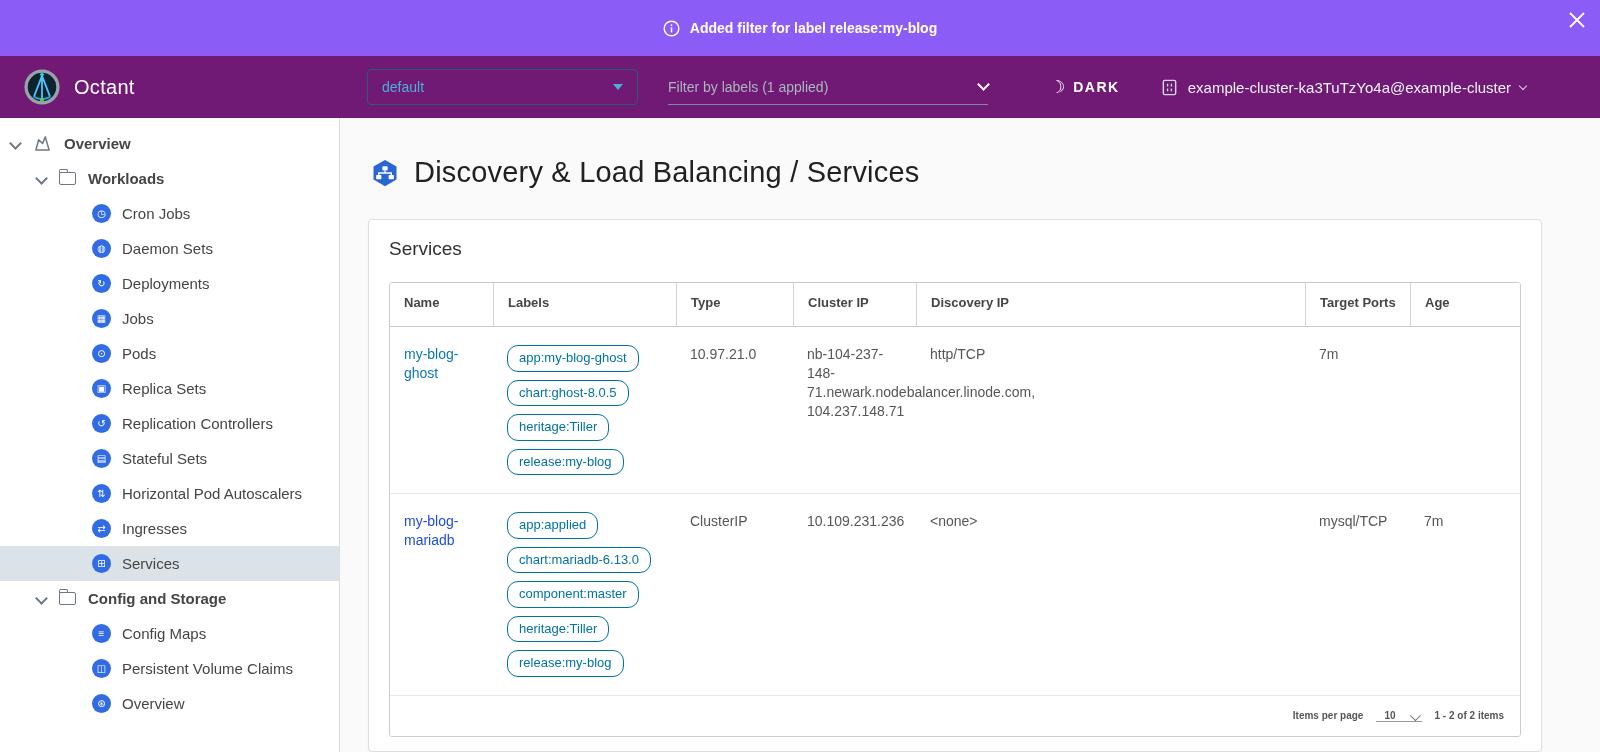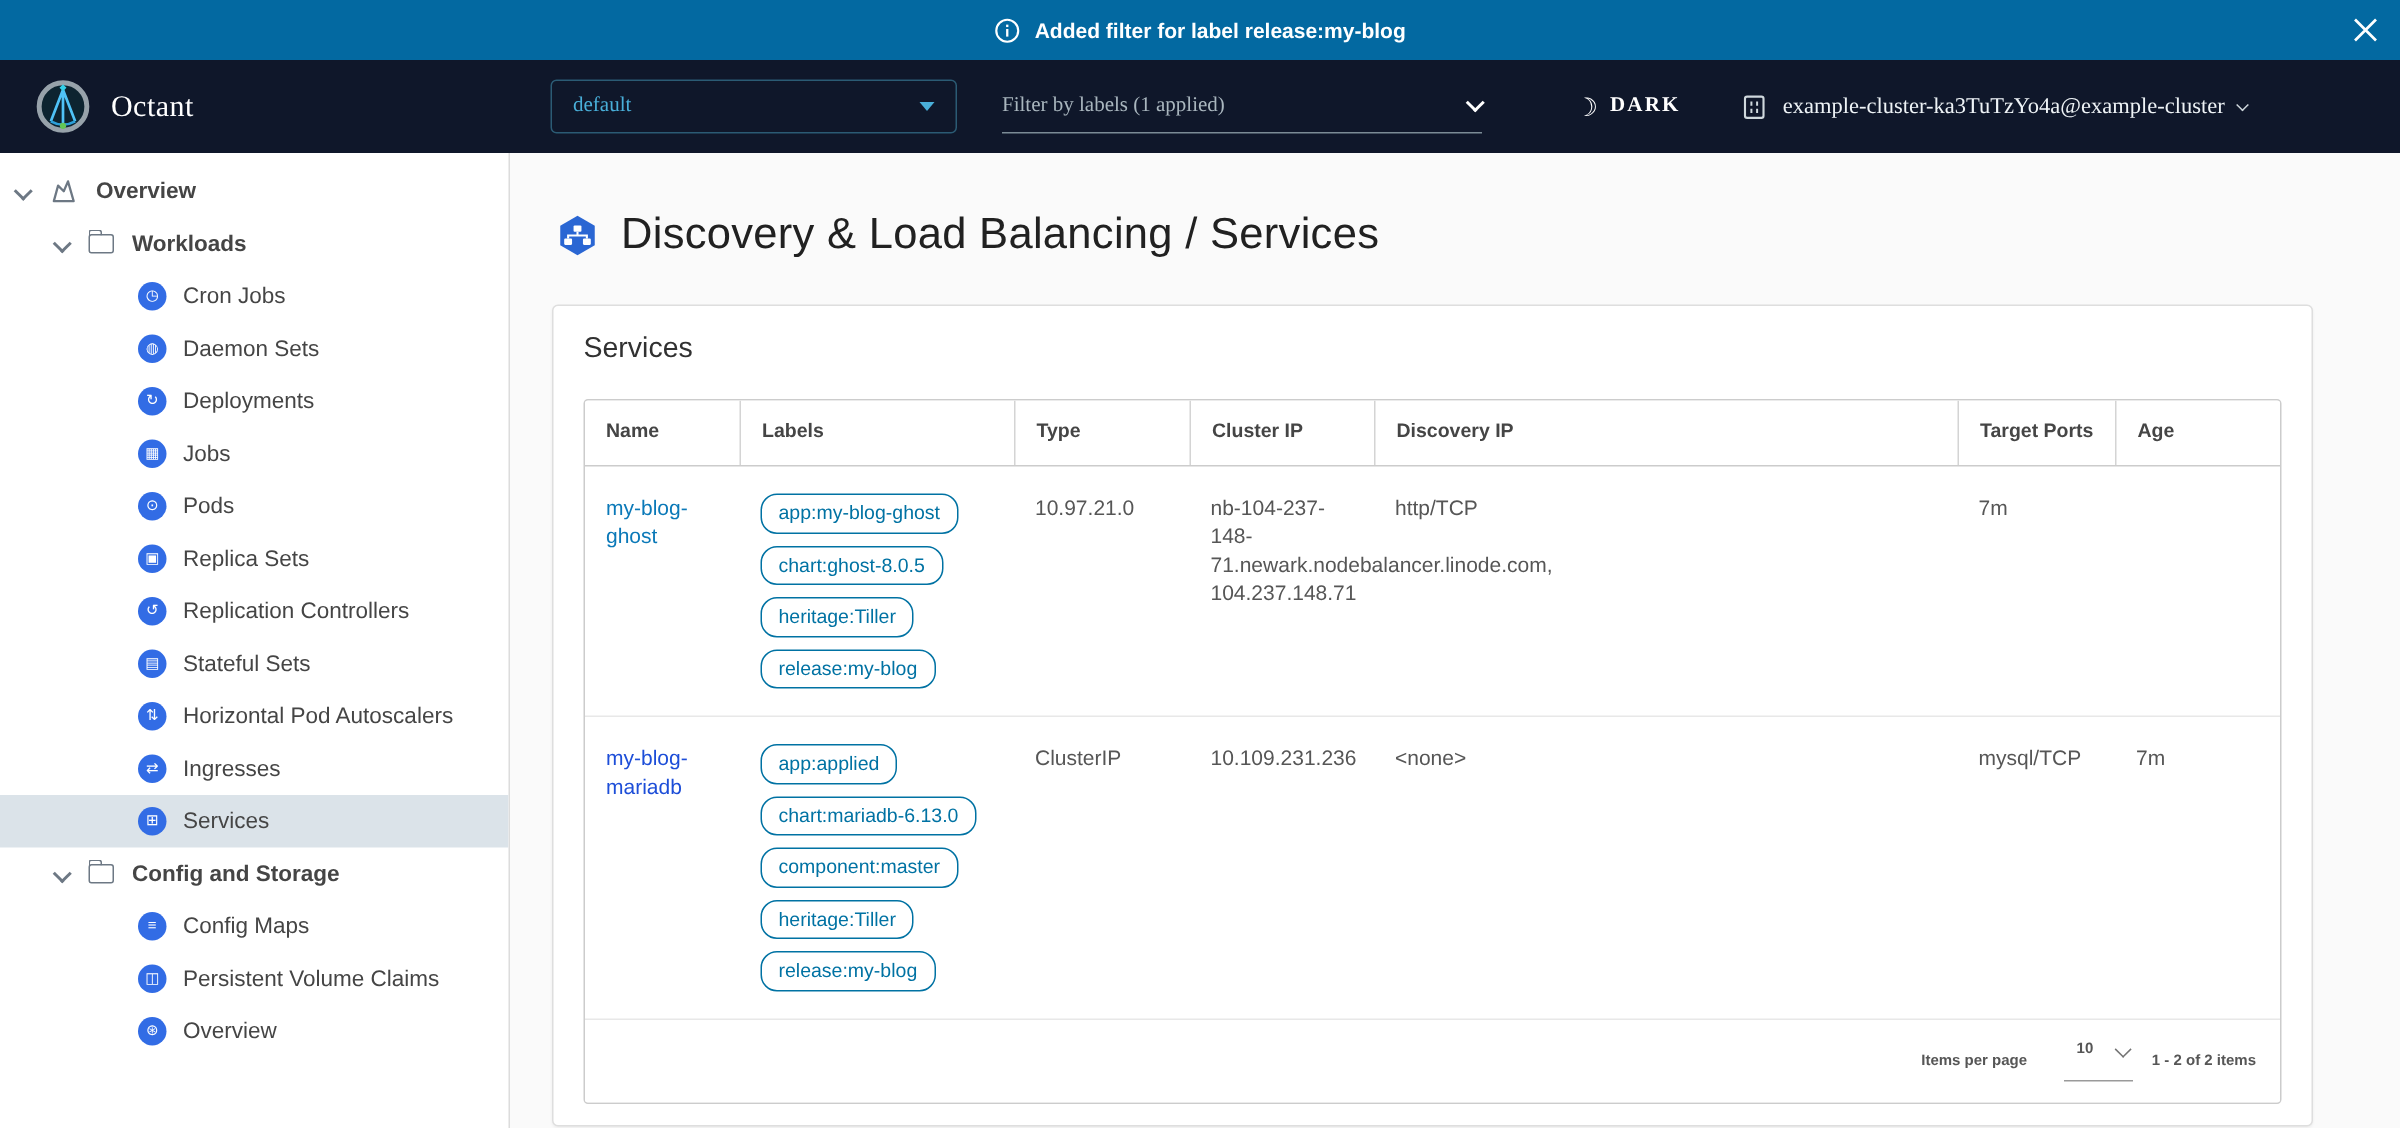--- a/index.html
+++ b/index.html
@@ -1,25 +1,25 @@
 <!DOCTYPE html>
 <html><head>
 <meta charset="utf-8">
 <style>
   * { margin:0; padding:0; box-sizing:border-box; }
   html,body { width:1600px; height:752px; overflow:hidden; }
   body { font-family:"Liberation Sans","DejaVu Sans",sans-serif; background:#fafafa; color:#454545; }
 
   
-  .notif { height:40px; background:#0369a1; display:flex; align-items:center; justify-content:center; position:relative; color:#fff; }
+  .notif { height:56px; background:#8b5cf6; display:flex; align-items:center; justify-content:center; position:relative; color:#fff; }
   .notif-msg { font-size:14px; font-weight:bold; margin-left:10px; }
   .notif-close { position:absolute; right:14px; top:11px; width:18px; height:18px; cursor:pointer; }
 
   
-  .app-header { height:62px; background:#0f172a; display:flex; align-items:center; color:#fff;font-family:Liberation Serif, serif; }
+  .app-header { height:62px; background:#701a75; display:flex; align-items:center; color:#fff; }
   .brand { display:flex; align-items:center; gap:14px; padding-left:24px; width:340px; }
   .brand-title { font-size:20px; font-weight:400; color:#fff; letter-spacing:.3px; }
   .ns-select { width:271px; height:36px; border:1px solid #2b5b74; border-radius:4px; display:flex; align-items:center; justify-content:space-between; padding:0 14px; margin-left:27px; cursor:pointer; }
   .ns-value { color:#49afd9; font-size:14px; }
   .ns-caret { width:0; height:0; border-left:5px solid transparent; border-right:5px solid transparent; border-top:6px solid #49afd9; }
   .label-filter { width:320px; margin-left:30px; height:36px; display:flex; align-items:center; justify-content:space-between; border-bottom:1px solid #7b8b95; cursor:pointer; }
   .label-filter-text { color:#a9b6be; font-size:14px; }
   .theme-toggle { display:flex; align-items:center; gap:8px; margin-left:62px; cursor:pointer; }
   .moon { display:inline-block; transform:scaleX(-1); font-size:17px; color:#fff; }
   .theme-label { font-size:14px; font-weight:bold; letter-spacing:1.5px; }
@@ -55,21 +55,21 @@
   .tbl-head { display:grid; grid-template-columns:103px 183px 117px 123px 1fr 105px 110px; background:#fff; border-bottom:1px solid #cccccc; }
   .th { font-size:13px; font-weight:bold; color:#454545; padding:12px 14px 16px 14px; border-left:1px solid #d4d4d4; }
   .th:first-child { border-left:none; }
   .tbl-row { display:grid; grid-template-columns:103px 183px 117px 123px 1fr 105px 110px; border-bottom:1px solid #e8e8e8; }
   .td { font-size:14px; color:#565656; padding:18px 14px; line-height:1.35; }
   .name-link { text-decoration:none; font-size:14px; cursor:pointer; word-break:break-word; }
   .badge { display:table; border:1px solid #0072a3; color:#0072a3; border-radius:11px; padding:3px 11px 4px 11px; font-size:13px; margin-bottom:8px; background:#fff; cursor:pointer; white-space:nowrap;text-align:right; }
   .badge:last-child { margin-bottom:0; }
 
   .tbl-foot { display:flex; align-items:center; justify-content:flex-end; gap:13px; padding:14px 16px; font-size:10px; color:#565656; background:#fff;font-weight:bold; }
-  .ipp-select { display:flex; align-items:flex-end; gap:14px; border-bottom:1px solid #9a9a9a; padding:0 4px 15px 8px; cursor:pointer;margin-left:12px; }
+  .ipp-select { display:flex; align-items:flex-end; gap:14px; border-bottom:1px solid #9a9a9a; padding:0 4px 0 8px; cursor:pointer; }
   .ipp-chevron { width:8px; height:8px; border-right:1.6px solid #737373; border-bottom:1.6px solid #737373; transform:rotate(45deg) translateY(-2px); }
 
   .chev-down-white { width:9px; height:9px; border-right:2px solid #fff; border-bottom:2px solid #fff; transform:rotate(45deg); margin-top:-4px; }
   .chev-sm-white { width:6px; height:6px; border-right:1.5px solid #cfd8dd; border-bottom:1.5px solid #cfd8dd; transform:rotate(45deg); margin-top:-2px; }
 </style>
 </head>
 <body>
 
 <div class="notif">
   <svg width="17" height="17" viewBox="0 0 20 20">

